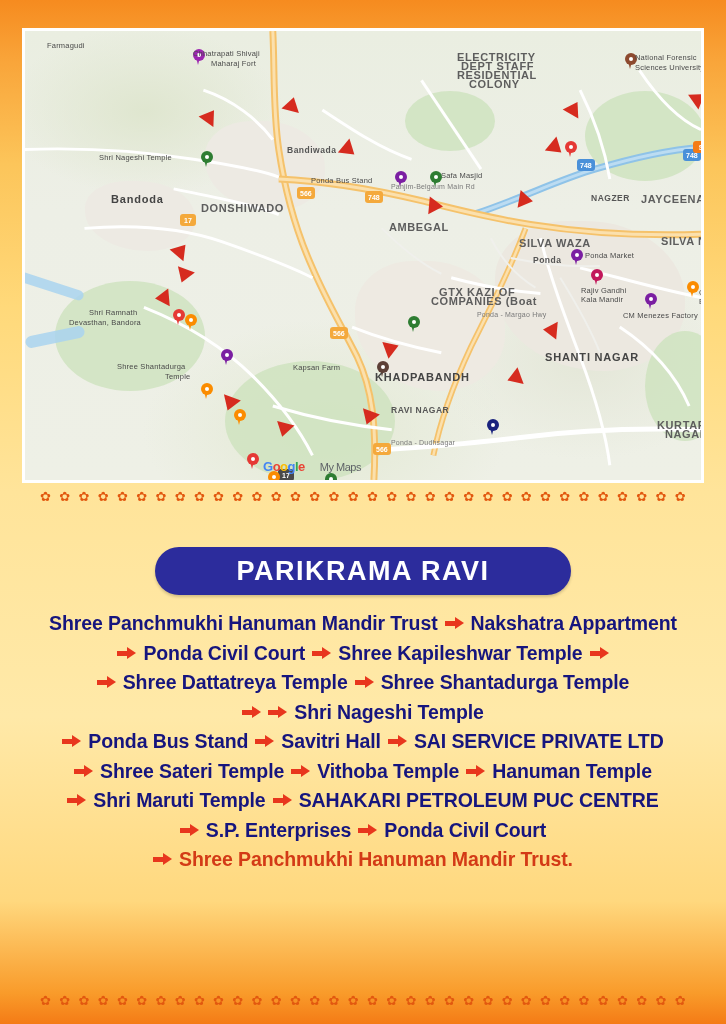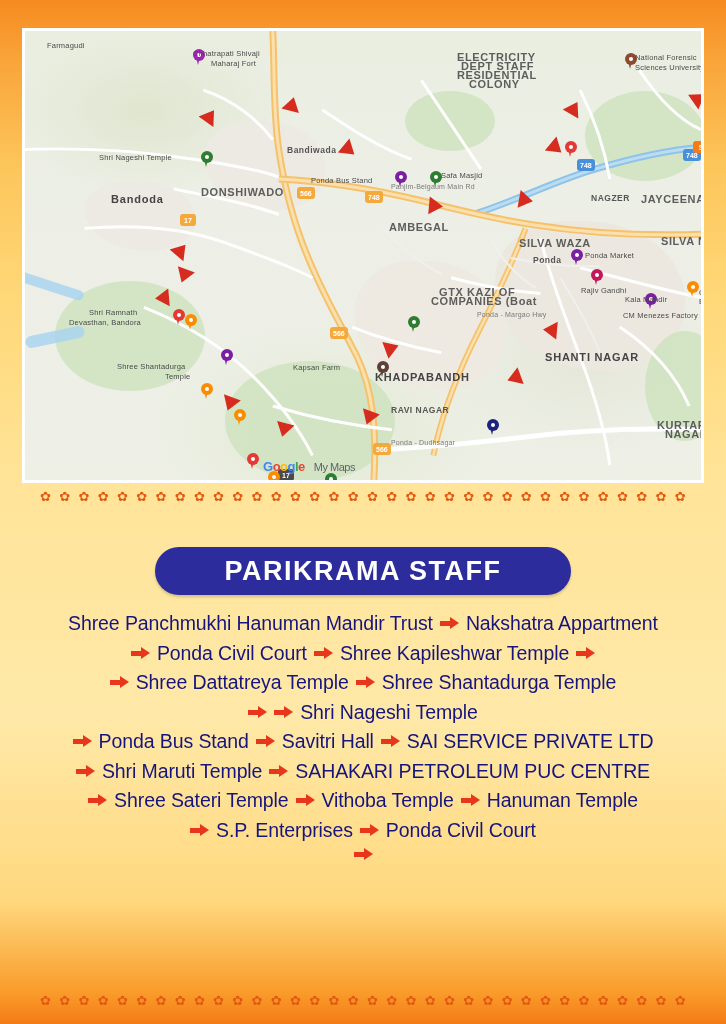--- a/index.html
+++ b/index.html
@@ -59,41 +59,41 @@
   
   .pin { position:absolute; width:12px; height:17px; }
   .pin .head { position:absolute; left:0; top:0; width:12px; height:12px; border-radius:50% 50% 50% 50%; }
   .pin:after { content:""; position:absolute; left:3.2px; top:8px; width:0; height:0;
     border-left:2.8px solid transparent; border-right:2.8px solid transparent; border-top:8px solid currentColor; }
   .pin .dot { position:absolute; left:4px; top:4px; width:4px; height:4px; border-radius:50%; background:#fff; }
   
   .arrow { position:absolute; width:0; height:0; border-left:9px solid transparent; border-right:9px solid transparent; border-bottom:14px solid #d62b1f; }
   .gmlogo { position:absolute; left:238px; top:428px; font-size:13px; font-weight:bold; letter-spacing:-0.5px; }
   .gm-b{color:#4285F4}.gm-r{color:#EA4335}.gm-y{color:#FBBC05}.gm-g{color:#34A853}
-  .gm-txt { color:#5f6368; font-size:11px; margin-left:9px; font-weight:normal; }
+  .gm-txt { color:#5f6368; font-size:11px; margin-left:15px; font-weight:normal; }
   
   .deco { position:absolute; left:40px; width:646px; height:16px; display:flex; justify-content:space-between; align-items:center; }
   .deco.top { top:488px; }
   .deco.bottom { top:992px; }
   .deco span { color:#e2580f; font-size:13px; line-height:1; }
   
   .title-bar {
     position:absolute; left:155px; top:547px; width:416px; height:48px;
     background:#2c2c9c; border-radius:24px;
     display:flex; align-items:center; justify-content:center;
     box-shadow:0 2px 3px rgba(0,0,0,.18);
   }
   .title-bar h1 { margin:0; color:#fff; font-size:27px; font-weight:bold; letter-spacing:1.5px; font-family:"Liberation Sans",sans-serif; }
   
   .route { position:absolute; left:20px; top:612px; width:686px; }
   .route-line {
     display:flex; align-items:center; justify-content:center; flex-wrap:nowrap;
     margin-bottom:6.5px; gap:7px;
   }
-  .stop { color:#16157e; font-size:19.5px; font-weight:normal; white-space:nowrap; letter-spacing:-0.1px; }
+  .stop { color:#16157e; font-size:19.5px; font-weight:bold; white-space:nowrap; letter-spacing:-0.1px; }
   .stop.final { color:#d33a16; }
   .arr { display:inline-block; width:19px; height:13px; position:relative; flex:0 0 auto; }
   .arr:before { content:""; position:absolute; left:0; top:4px; width:11px; height:5px; background:#e8361d; }
   .arr:after { content:""; position:absolute; right:0; top:0; width:0; height:0;
     border-top:6.5px solid transparent; border-bottom:6.5px solid transparent; border-left:9px solid #e8361d; }
 </style>
 </head>
 <body>
 
 <div class="map-wrap">
@@ -298,31 +298,31 @@
         <div class="maplabel big" style="left: 444px; top: 47px;">COLONY</div>
         <div class="maplabel poi" style="left: 610px; top: 22px;">National Forensic</div>
         <div class="maplabel poi" style="left: 610px; top: 32px;">Sciences University</div>
         <div class="maplabel mid" style="left: 262px; top: 114px;">Bandiwada</div>
         <div class="maplabel poi" style="left: 74px; top: 122px;">Shri Nageshi Temple</div>
         <div class="maplabel poi" style="left: 286px; top: 145px;">Ponda Bus Stand</div>
         <div class="maplabel poi" style="left: 416px; top: 140px;">Safa Masjid</div>
         <div class="maplabel mid" style="left: 566px; top: 162px;">NAGZER</div>
         <div class="maplabel big" style="left: 616px; top: 162px;">JAYCEENAGAR</div>
         <div class="maplabel town" style="left: 86px; top: 162px;">Bandoda</div>
-        <div class="maplabel big" style="left: 176px; top: 155px;">DONSHIWADO</div>
+        <div class="maplabel big" style="left: 176px; top: 171px;">DONSHIWADO</div>
         <div class="maplabel road-lbl" style="left: 366px; top: 152px;">Panjim-Belgaum Main Rd</div>
         <div class="maplabel big" style="left: 364px; top: 190px; text-align: right;">AMBEGAL</div>
         <div class="maplabel big" style="left: 494px; top: 206px;">SILVA WAZA</div>
         <div class="maplabel big" style="left: 636px; top: 204px;">SILVA NAGAR</div>
         <div class="maplabel mid" style="left: 508px; top: 224px;">Ponda</div>
         <div class="maplabel poi" style="left: 560px; top: 220px;">Ponda Market</div>
         <div class="maplabel big" style="left: 414px; top: 255px;">GTX KAZI OF</div>
         <div class="maplabel big" style="left: 406px; top: 264px;">COMPANIES (Boat</div>
         <div class="maplabel poi" style="left: 556px; top: 255px;">Rajiv Gandhi</div>
-        <div class="maplabel poi" style="left: 556px; top: 264px; margin-left: 44px;">Kala Mandir</div>
+        <div class="maplabel poi" style="left: 556px; top: 264px;">Kala Mandir</div>
         <div class="maplabel poi" style="left: 674px; top: 257px;">Grand</div>
         <div class="maplabel poi" style="left: 674px; top: 266px;">Banqu</div>
         <div class="maplabel poi" style="left: 64px; top: 277px;">Shri Ramnath</div>
         <div class="maplabel poi" style="left: 44px; top: 287px;">Devasthan, Bandora</div>
         <div class="maplabel poi" style="left: 598px; top: 280px;">CM Menezes Factory</div>
         <div class="maplabel town" style="left: 520px; top: 320px;">SHANTI NAGAR</div>
         <div class="maplabel poi" style="left: 92px; top: 331px;">Shree Shantadurga</div>
         <div class="maplabel poi" style="left: 140px; top: 341px;">Temple</div>
         <div class="maplabel poi" style="left: 268px; top: 332px;">Kapsan Farm</div>
         <div class="maplabel town" style="left: 350px; top: 340px;">KHADPABANDH</div>
@@ -406,21 +406,21 @@
     <span>✿</span>
     <span>✿</span>
     <span>✿</span>
     <span>✿</span>
     <span>✿</span>
     <span>✿</span>
     <span>✿</span>
   </div>
 
 <div class="title-bar">
-  <h1>PARIKRAMA STAFF</h1>
+  <h1>PARIKRAMA RAVI</h1>
 </div>
 
 <div class="route" id="route-list">
     <div class="route-line">
       <span class="stop">Shree Panchmukhi Hanuman Mandir Trust</span>
       <span class="arr"></span>
       <span class="stop">Nakshatra Appartment</span>
     </div>
     <div class="route-line">
       <span class="arr"></span>
@@ -443,34 +443,35 @@
     <div class="route-line">
       <span class="arr"></span>
       <span class="stop">Ponda Bus Stand</span>
       <span class="arr"></span>
       <span class="stop">Savitri Hall</span>
       <span class="arr"></span>
       <span class="stop">SAI SERVICE PRIVATE LTD</span>
     </div>
     <div class="route-line">
       <span class="arr"></span>
+      <span class="stop">Shree Sateri Temple</span>
+      <span class="arr"></span>
+      <span class="stop">Vithoba Temple</span>
+      <span class="arr"></span>
+      <span class="stop">Hanuman Temple</span>
+    </div>
+    <div class="route-line">
+      <span class="arr"></span>
       <span class="stop">Shri Maruti Temple</span>
       <span class="arr"></span>
       <span class="stop">SAHAKARI PETROLEUM PUC CENTRE</span>
     </div>
     <div class="route-line">
       <span class="arr"></span>
-      <span class="stop">Shree Sateri Temple</span>
-      <span class="arr"></span>
-      <span class="stop">Vithoba Temple</span>
-      <span class="arr"></span>
-      <span class="stop">Hanuman Temple</span>
-    </div>
-    <div class="route-line">
-      <span class="arr"></span>
       <span class="stop">S.P. Enterprises</span>
       <span class="arr"></span>
       <span class="stop">Ponda Civil Court</span>
     </div>
     <div class="route-line">
       <span class="arr"></span>
+      <span class="stop final">Shree Panchmukhi Hanuman Mandir Trust.</span>
     </div>
   </div>
 
 </body></html>

